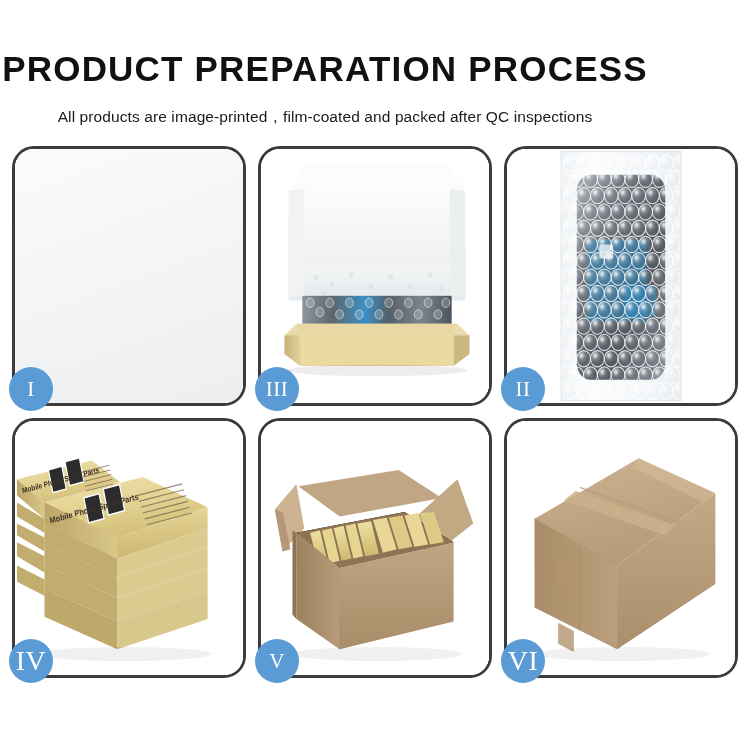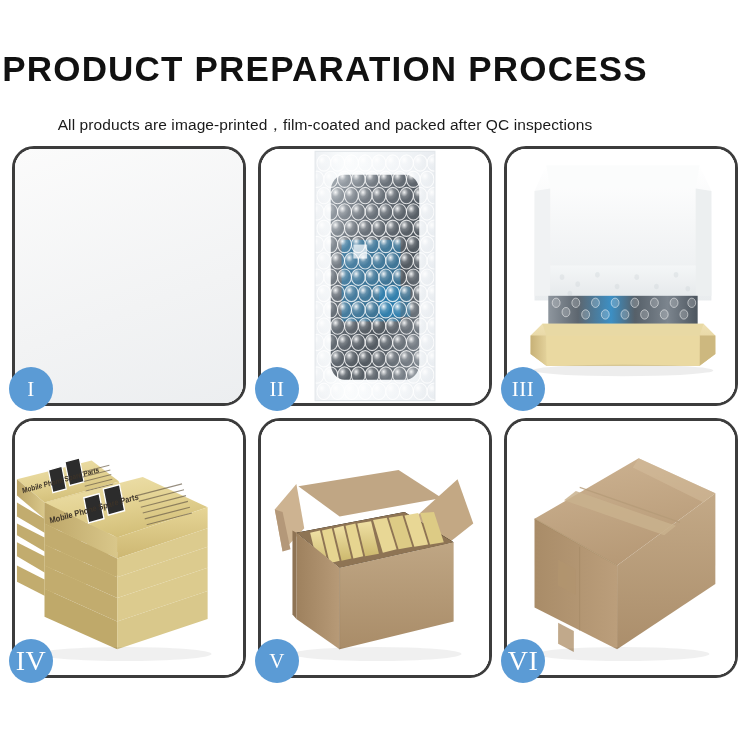--- a/index.html
+++ b/index.html
@@ -26,21 +26,21 @@
     margin: 0;
     padding-top: 36px;
     font-size: 35px;
     font-weight: bold;
     letter-spacing: 1.2px;
     color: #111111;
     font-family: "Liberation Sans", sans-serif;
     white-space: nowrap;
   }
   #page-subtitle {
-    margin: 16px;
+    margin: 8px;
     padding-top: 10px;
     font-size: 15.5px;
     font-weight: normal;
     color: #1a1a1a;
     letter-spacing: 0.1px;
     font-family: "Liberation Sans", sans-serif;
     white-space: nowrap;
   }
 
   
@@ -245,20 +245,103 @@
             <rect x="2" y="26" width="3" height="16" fill="#9aa0a6"></rect>
           </g>
 
           <rect x="196" y="196" width="3" height="9" rx="1.5" fill="#9aa0a6"></rect>
           <rect x="204" y="192" width="3" height="9" rx="1.5" fill="#9aa0a6"></rect>
           <rect x="210" y="200" width="3" height="9" rx="1.5" fill="#9aa0a6"></rect>
         </svg>
       </div>
     </div>
     <div class="badge">I</div>
+  </div>
+
+  <div class="panel">
+    <div class="panel-clip">
+      <div class="photo">
+        <svg viewBox="0 0 232 218" width="100%" height="100%" preserveAspectRatio="none">
+          <defs>
+            <linearGradient id="whiteLid" x1="0" y1="0" x2="0" y2="1">
+              <stop offset="0%" stop-color="#ffffff"></stop>
+                <stop offset="100%" stop-color="#e9ecee"></stop>
+            </linearGradient>
+            <linearGradient id="kraftFront" x1="0" y1="0" x2="0" y2="1">
+              <stop offset="0%" stop-color="#efe1b4"></stop>
+                <stop offset="100%" stop-color="#d9c588"></stop>
+            </linearGradient>
+            <linearGradient id="kraftSide" x1="0" y1="0" x2="1" y2="0">
+              <stop offset="0%" stop-color="#c7b177"></stop>
+                <stop offset="100%" stop-color="#e3d19a"></stop>
+            </linearGradient>
+            <linearGradient id="foamG" x1="0" y1="0" x2="0" y2="1">
+              <stop offset="0%" stop-color="#f4f6f7"></stop>
+                <stop offset="100%" stop-color="#e4e8ea"></stop>
+            </linearGradient>
+            <linearGradient id="wrapRow" x1="0" y1="0" x2="1" y2="0">
+              <stop offset="0%" stop-color="#8e969e"></stop>
+                <stop offset="20%" stop-color="#5d666f"></stop>
+              <stop offset="42%" stop-color="#3c8fc4"></stop>
+                <stop offset="58%" stop-color="#566069"></stop>
+              <stop offset="80%" stop-color="#7c858e"></stop>
+                <stop offset="100%" stop-color="#4c555e"></stop>
+            </linearGradient>
+          </defs>
+
+          <rect x="0" y="0" width="232" height="218" fill="#ffffff"></rect>
+
+          <path d="M40 14 L196 14 L208 36 L208 130 L28 130 L28 36 Z" fill="url(#whiteLid)"></path>
+          <path d="M40 14 L44 34 L192 34 L196 14 Z" fill="#fbfcfc"></path>
+          <path d="M28 36 L44 34 L44 126 L28 126 Z" fill="#f0f2f3"></path>
+          <path d="M208 36 L192 34 L192 126 L208 126 Z" fill="#eceff0"></path>
+
+          <path d="M44 100 L192 100 L192 130 L44 130 Z" fill="url(#foamG)"></path>
+          <g opacity=".35" fill="#cdd4d8">
+            <circle cx="56" cy="110" r="2.4"></circle>
+              <circle cx="72" cy="116" r="2.4"></circle>
+              <circle cx="92" cy="108" r="2.4"></circle>
+            <circle cx="112" cy="118" r="2.4"></circle>
+              <circle cx="132" cy="110" r="2.4"></circle>
+              <circle cx="152" cy="118" r="2.4"></circle>
+            <circle cx="172" cy="108" r="2.4"></circle>
+              <circle cx="184" cy="120" r="2.4"></circle>
+              <circle cx="64" cy="124" r="2.4"></circle>
+          </g>
+
+          <rect x="42" y="126" width="152" height="26" fill="url(#wrapRow)"></rect>
+          <g stroke="rgba(255,255,255,.6)" stroke-width="0.8" fill="rgba(255,255,255,.18)">
+            <circle cx="50" cy="132" r="4"></circle>
+              <circle cx="60" cy="140" r="4"></circle>
+              <circle cx="70" cy="132" r="4"></circle>
+            <circle cx="80" cy="142" r="4"></circle>
+              <circle cx="90" cy="132" r="4"></circle>
+              <circle cx="100" cy="142" r="4"></circle>
+            <circle cx="110" cy="132" r="4"></circle>
+              <circle cx="120" cy="142" r="4"></circle>
+              <circle cx="130" cy="132" r="4"></circle>
+            <circle cx="140" cy="142" r="4"></circle>
+              <circle cx="150" cy="132" r="4"></circle>
+              <circle cx="160" cy="142" r="4"></circle>
+            <circle cx="170" cy="132" r="4"></circle>
+              <circle cx="180" cy="142" r="4"></circle>
+              <circle cx="188" cy="132" r="4"></circle>
+          </g>
+
+          <path d="M36 150 L200 150 L212 160 L212 176 L196 186 L40 186 L24 176 L24 160 Z" fill="url(#kraftFront)"></path>
+          <path d="M36 150 L200 150 L196 160 L40 160 Z" fill="#e8d9a4"></path>
+          <path d="M24 160 L40 160 L40 186 L24 176 Z" fill="url(#kraftSide)"></path>
+          <path d="M212 160 L196 160 L196 186 L212 176 Z" fill="#cdb87f"></path>
+          <path d="M40 160 L196 160 L196 186 L40 186 Z" fill="#ead9a1"></path>
+
+          <ellipse cx="118" cy="190" rx="92" ry="5" fill="#000" opacity=".07"></ellipse>
+        </svg>
+      </div>
+    </div>
+    <div class="badge">III</div>
   </div>
 
   <div class="panel">
     <div class="panel-clip">
       <div class="photo">
         <svg viewBox="0 0 232 218" width="100%" height="100%" preserveAspectRatio="none">
           <defs>
             <linearGradient id="bagG" x1="0" y1="0" x2="1" y2="0">
               <stop offset="0%" stop-color="#eef1f4"></stop>
                 <stop offset="25%" stop-color="#fafcfd"></stop>
@@ -433,103 +516,20 @@
       </div>
     </div>
     <div class="badge">II</div>
   </div>
 
   <div class="panel">
     <div class="panel-clip">
       <div class="photo">
         <svg viewBox="0 0 232 218" width="100%" height="100%" preserveAspectRatio="none">
           <defs>
-            <linearGradient id="whiteLid" x1="0" y1="0" x2="0" y2="1">
-              <stop offset="0%" stop-color="#ffffff"></stop>
-                <stop offset="100%" stop-color="#e9ecee"></stop>
-            </linearGradient>
-            <linearGradient id="kraftFront" x1="0" y1="0" x2="0" y2="1">
-              <stop offset="0%" stop-color="#efe1b4"></stop>
-                <stop offset="100%" stop-color="#d9c588"></stop>
-            </linearGradient>
-            <linearGradient id="kraftSide" x1="0" y1="0" x2="1" y2="0">
-              <stop offset="0%" stop-color="#c7b177"></stop>
-                <stop offset="100%" stop-color="#e3d19a"></stop>
-            </linearGradient>
-            <linearGradient id="foamG" x1="0" y1="0" x2="0" y2="1">
-              <stop offset="0%" stop-color="#f4f6f7"></stop>
-                <stop offset="100%" stop-color="#e4e8ea"></stop>
-            </linearGradient>
-            <linearGradient id="wrapRow" x1="0" y1="0" x2="1" y2="0">
-              <stop offset="0%" stop-color="#8e969e"></stop>
-                <stop offset="20%" stop-color="#5d666f"></stop>
-              <stop offset="42%" stop-color="#3c8fc4"></stop>
-                <stop offset="58%" stop-color="#566069"></stop>
-              <stop offset="80%" stop-color="#7c858e"></stop>
-                <stop offset="100%" stop-color="#4c555e"></stop>
-            </linearGradient>
-          </defs>
-
-          <rect x="0" y="0" width="232" height="218" fill="#ffffff"></rect>
-
-          <path d="M40 14 L196 14 L208 36 L208 130 L28 130 L28 36 Z" fill="url(#whiteLid)"></path>
-          <path d="M40 14 L44 34 L192 34 L196 14 Z" fill="#fbfcfc"></path>
-          <path d="M28 36 L44 34 L44 126 L28 126 Z" fill="#f0f2f3"></path>
-          <path d="M208 36 L192 34 L192 126 L208 126 Z" fill="#eceff0"></path>
-
-          <path d="M44 100 L192 100 L192 130 L44 130 Z" fill="url(#foamG)"></path>
-          <g opacity=".35" fill="#cdd4d8">
-            <circle cx="56" cy="110" r="2.4"></circle>
-              <circle cx="72" cy="116" r="2.4"></circle>
-              <circle cx="92" cy="108" r="2.4"></circle>
-            <circle cx="112" cy="118" r="2.4"></circle>
-              <circle cx="132" cy="110" r="2.4"></circle>
-              <circle cx="152" cy="118" r="2.4"></circle>
-            <circle cx="172" cy="108" r="2.4"></circle>
-              <circle cx="184" cy="120" r="2.4"></circle>
-              <circle cx="64" cy="124" r="2.4"></circle>
-          </g>
-
-          <rect x="42" y="126" width="152" height="26" fill="url(#wrapRow)"></rect>
-          <g stroke="rgba(255,255,255,.6)" stroke-width="0.8" fill="rgba(255,255,255,.18)">
-            <circle cx="50" cy="132" r="4"></circle>
-              <circle cx="60" cy="140" r="4"></circle>
-              <circle cx="70" cy="132" r="4"></circle>
-            <circle cx="80" cy="142" r="4"></circle>
-              <circle cx="90" cy="132" r="4"></circle>
-              <circle cx="100" cy="142" r="4"></circle>
-            <circle cx="110" cy="132" r="4"></circle>
-              <circle cx="120" cy="142" r="4"></circle>
-              <circle cx="130" cy="132" r="4"></circle>
-            <circle cx="140" cy="142" r="4"></circle>
-              <circle cx="150" cy="132" r="4"></circle>
-              <circle cx="160" cy="142" r="4"></circle>
-            <circle cx="170" cy="132" r="4"></circle>
-              <circle cx="180" cy="142" r="4"></circle>
-              <circle cx="188" cy="132" r="4"></circle>
-          </g>
-
-          <path d="M36 150 L200 150 L212 160 L212 176 L196 186 L40 186 L24 176 L24 160 Z" fill="url(#kraftFront)"></path>
-          <path d="M36 150 L200 150 L196 160 L40 160 Z" fill="#e8d9a4"></path>
-          <path d="M24 160 L40 160 L40 186 L24 176 Z" fill="url(#kraftSide)"></path>
-          <path d="M212 160 L196 160 L196 186 L212 176 Z" fill="#cdb87f"></path>
-          <path d="M40 160 L196 160 L196 186 L40 186 Z" fill="#ead9a1"></path>
-
-          <ellipse cx="118" cy="190" rx="92" ry="5" fill="#000" opacity=".07"></ellipse>
-        </svg>
-      </div>
-    </div>
-    <div class="badge">III</div>
-  </div>
-
-  <div class="panel">
-    <div class="panel-clip">
-      <div class="photo">
-        <svg viewBox="0 0 232 218" width="100%" height="100%" preserveAspectRatio="none">
-          <defs>
             <linearGradient id="lidTop" x1="0" y1="0" x2="0.4" y2="1">
               <stop offset="0%" stop-color="#efe2ae"></stop>
                 <stop offset="55%" stop-color="#e3d292"></stop>
               <stop offset="100%" stop-color="#d3bf79"></stop>
             </linearGradient>
             <linearGradient id="lidFace" x1="0" y1="0" x2="0" y2="1">
               <stop offset="0%" stop-color="#e6d596"></stop>
                 <stop offset="100%" stop-color="#cdb772"></stop>
             </linearGradient>
             <linearGradient id="lidSide" x1="0" y1="0" x2="1" y2="0">

